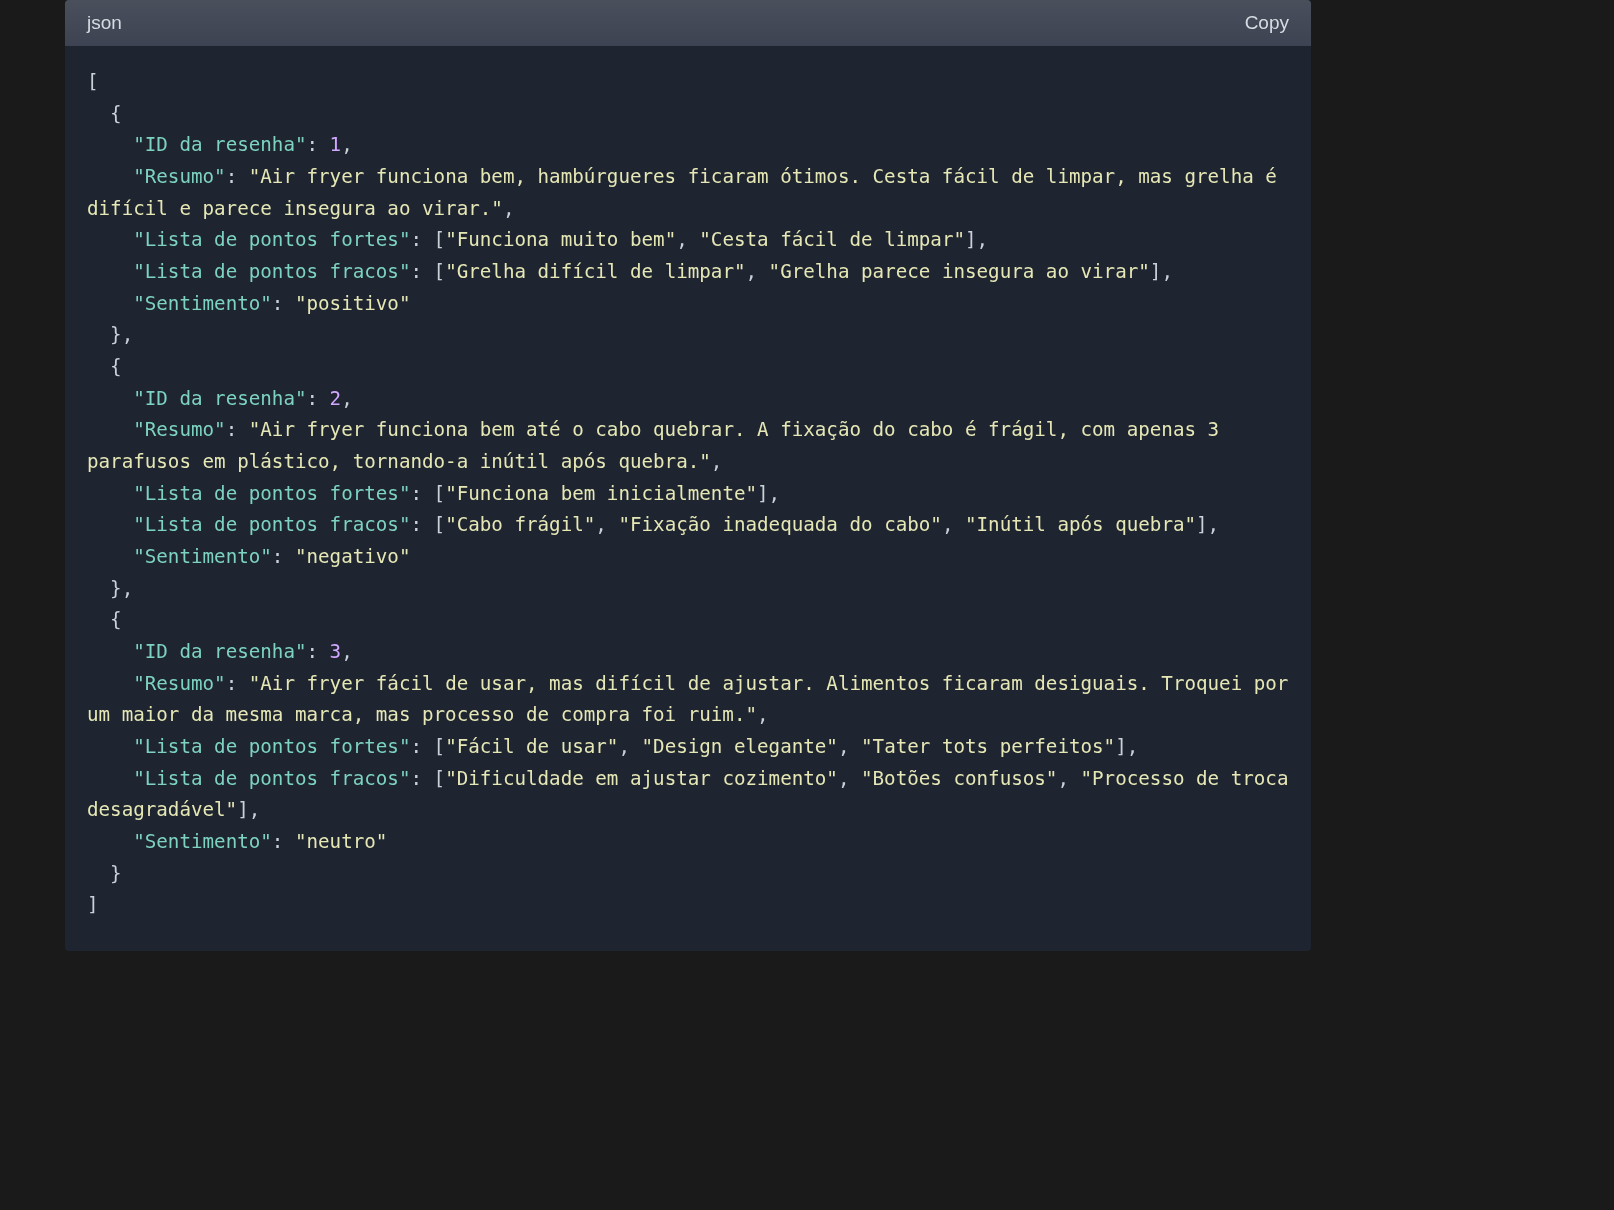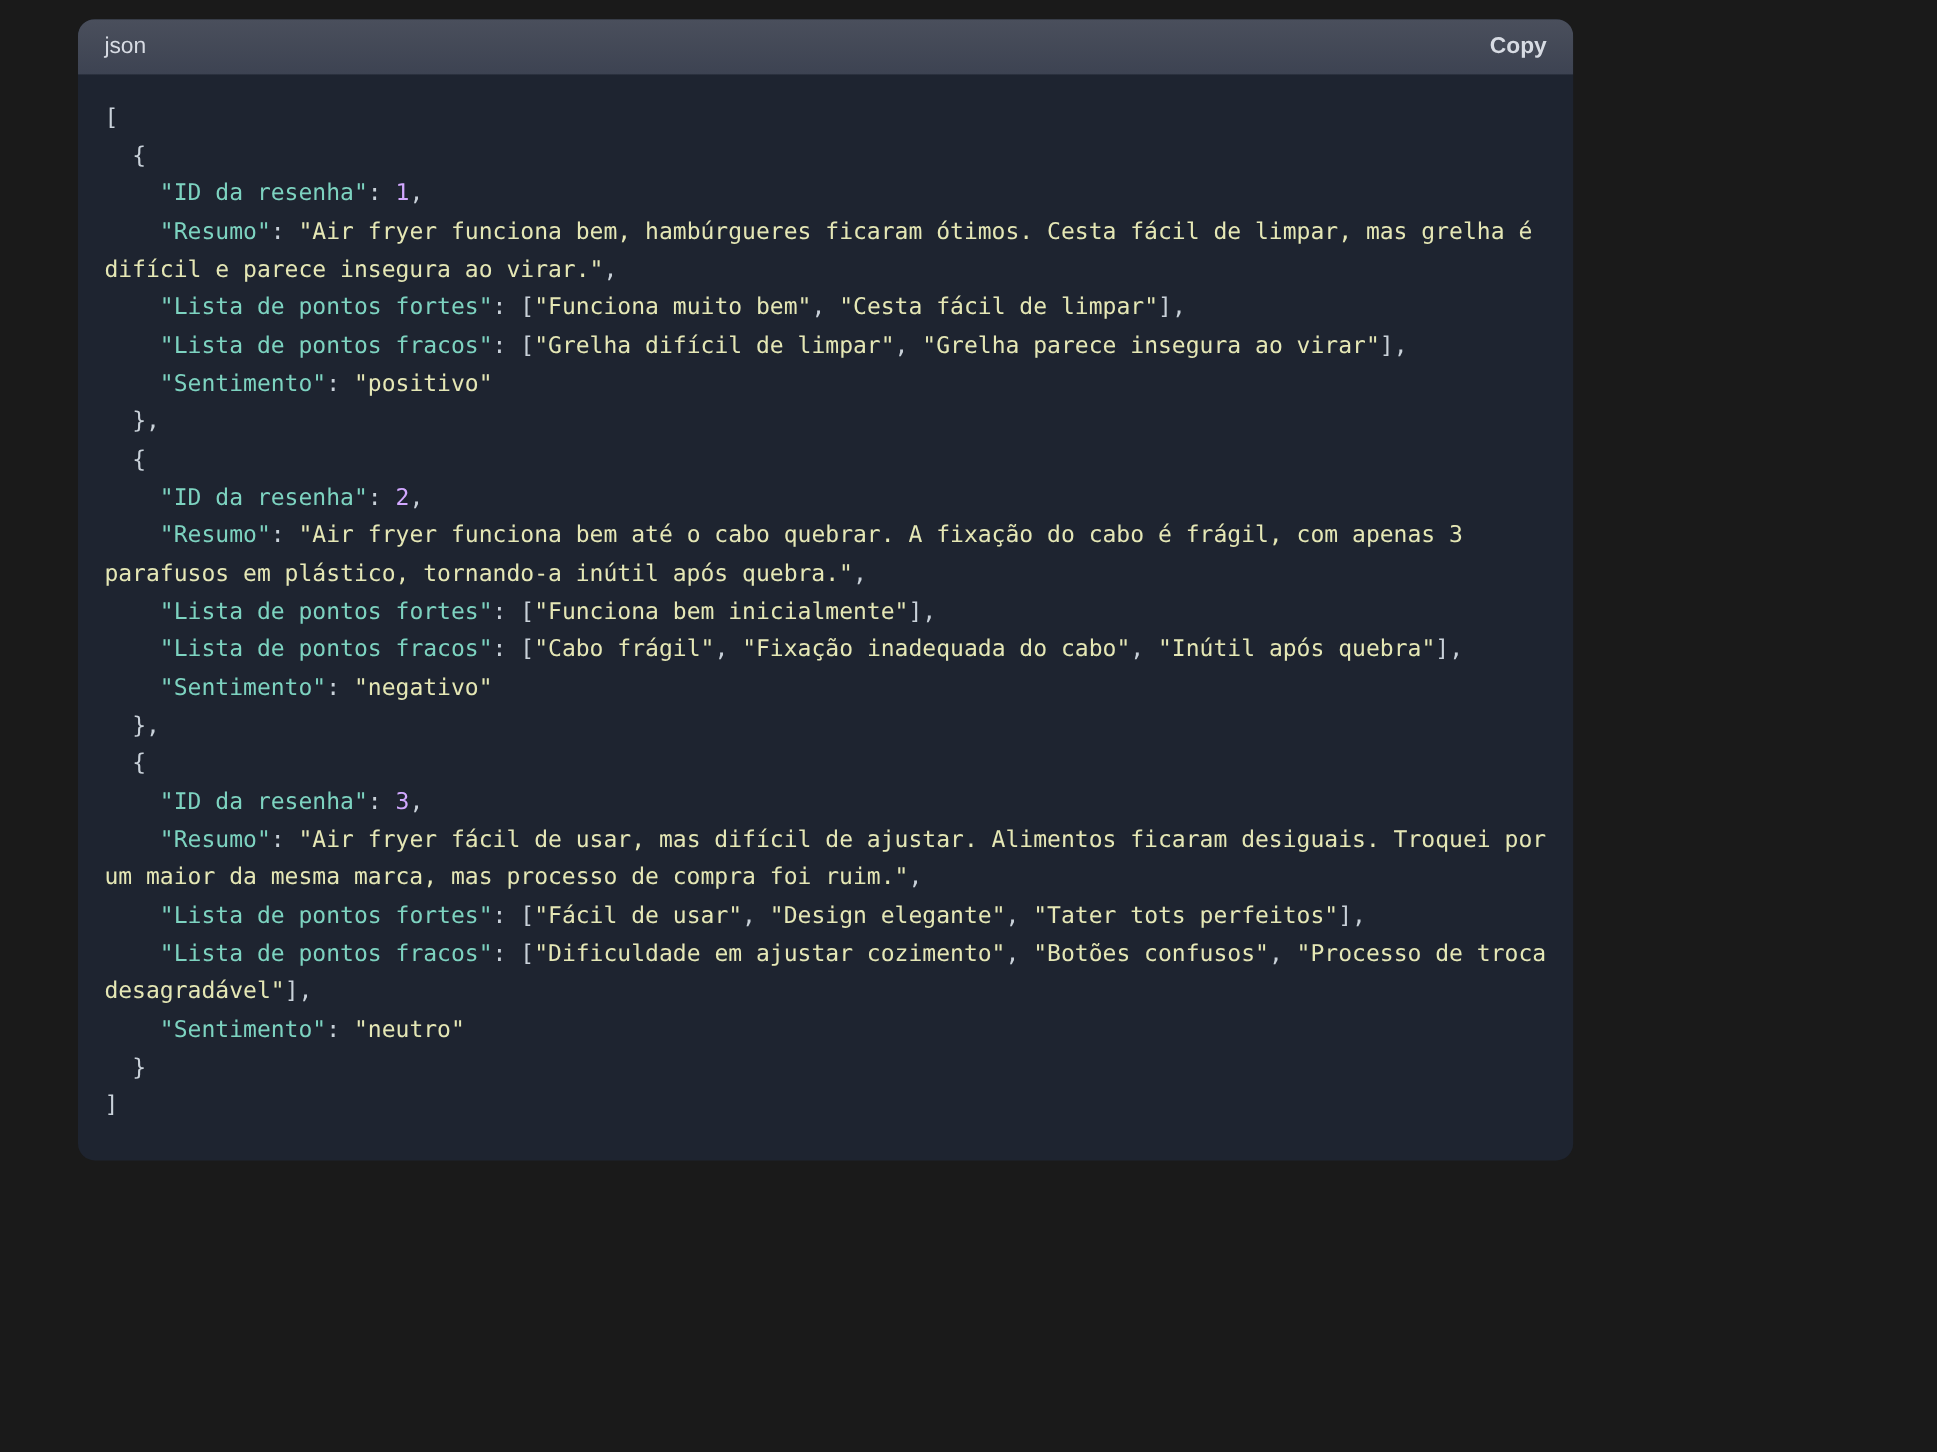--- a/index.html
+++ b/index.html
@@ -4,40 +4,40 @@
 <style>
   * { margin: 0; padding: 0; box-sizing: border-box; }
   html, body { width: 100%; height: 100%; }
   body {
     background: #1a1a1a;
     font-family: ui-monospace, "SF Mono", Menlo, Monaco, Consolas, monospace;
     padding: 0;
   }
   .code-block {
     background: #1e2430;
-    border-radius: 14px;
+    border-radius: 4px;
     overflow: hidden;
-    margin: 16px auto;
+    margin: 0 auto;
     max-width: 1246px;
     margin-left: 65px;
     margin-right: 0;
   }
   .code-header {
     background: #3d4352;
     background: linear-gradient(180deg, #4a4f5c 0%, #3d4352 100%);
     display: flex;
     justify-content: space-between;
     align-items: center;
     padding: 12px 22px 12px 22px;
     font-family: -apple-system, BlinkMacSystemFont, "Segoe UI", sans-serif;
     font-size: 19px;
     color: #d7dbe3;
   }
   .code-header .lang { color: #d7dbe3; }
-  .code-header .copy { color: #d7dbe3; cursor: pointer; font-weight: bold; }
+  .code-header .copy { color: #d7dbe3; cursor: pointer; }
   .code-body {
     padding: 20px 22px 30px 22px;
     font-size: 19.2px;
     line-height: 1.65;
     color: #d1d5db;
     white-space: pre-wrap;
     word-wrap: break-word;
   }
   
   .p  { color: #c9d1d9; }           

